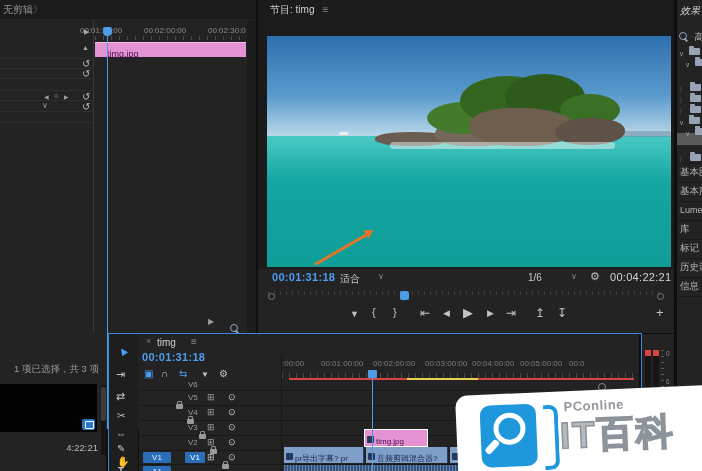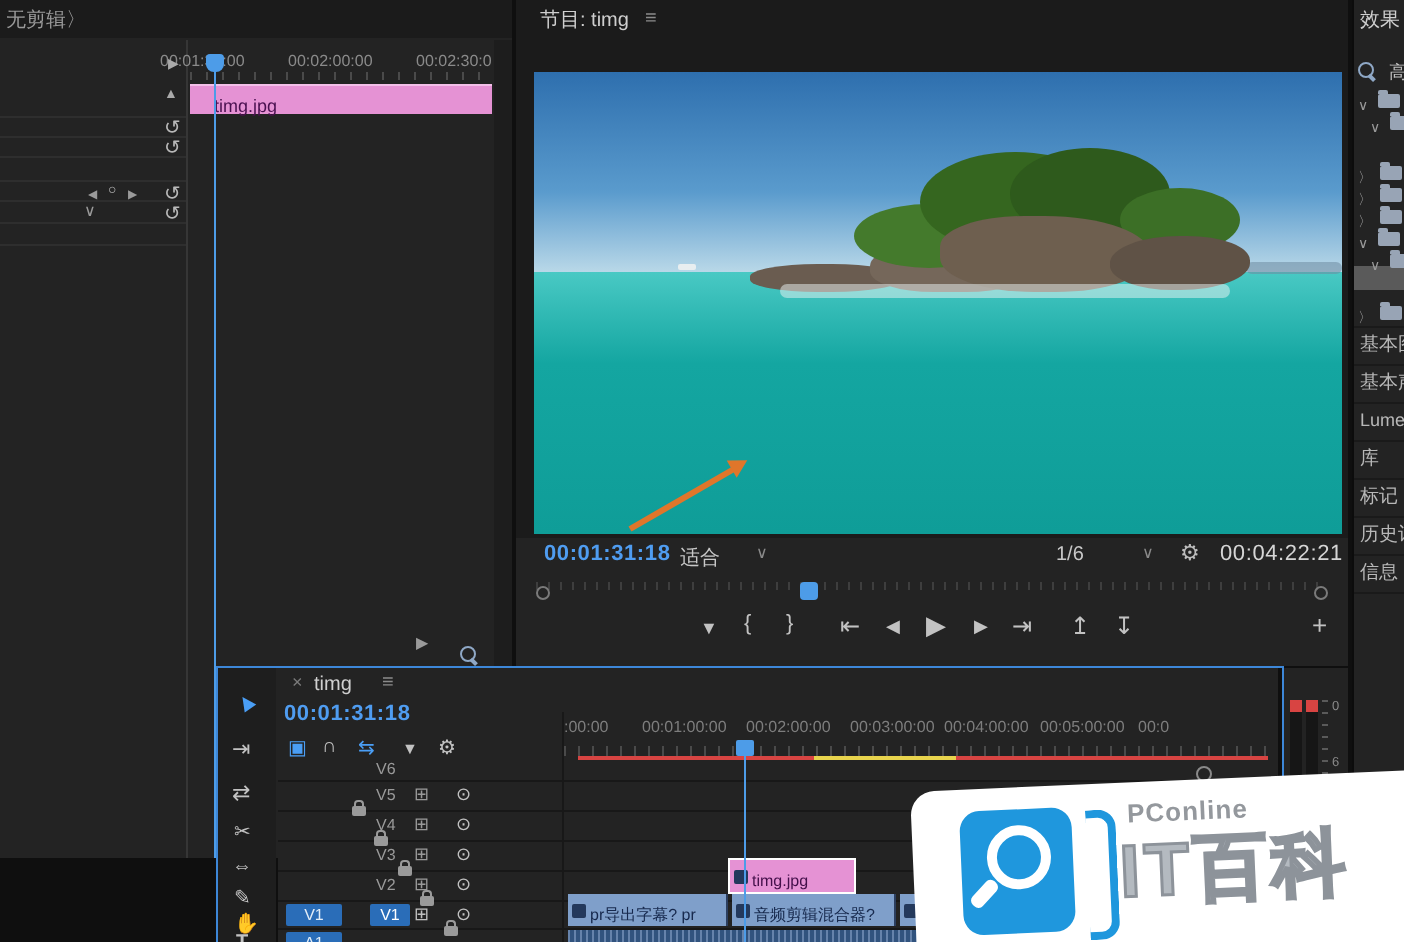--- a/index.html
+++ b/index.html
@@ -75,20 +75,32 @@
     <span class="abs" style="left:64px;top:93px;font-size:6px;color:#9a9a9a;">▶</span>
     <span class="abs" style="left:42px;top:101px;font-size:8px;color:#9a9a9a;">∨</span>
     
     <div class="abs" style="left:107px;top:32px;bottom:0;width:1px;background:#4d9ce8;z-index:5;"></div>
     <div class="abs" style="left:103px;top:27px;width:9px;height:9px;background:#4d9ce8;border-radius:2px 2px 4px 4px;z-index:5;"></div>
     
     <span class="abs" style="left:208px;top:317px;font-size:8px;color:#9a9a9a;">▶</span>
     <span class="abs mag" style="left:230px;top:318px;"></span>
   </div>
 
+  <div class="panel" style="left:0;top:333px;width:106px;height:138px;">
+    <div class="abs" style="top:30px;right:7px;font-size:9.5px;color:#9a9a9a;white-space:nowrap;">1 项已选择，共 3 项</div>
+    <div class="abs" style="left:0;top:51px;width:97px;height:48px;background:#030303;">
+      <div class="abs" style="right:2px;bottom:2px;width:13px;height:11px;background:#2a78c8;border-radius:2px;">
+        <div class="abs" style="left:3px;top:2px;width:7px;height:6px;border:1px solid #fff;border-radius:1px;"></div>
+      </div>
+    </div>
+    <div class="abs" style="top:109px;right:8px;font-size:9.5px;color:#b8b8b8;">4:22:21</div>
+    <div class="abs" style="right:0;top:52px;width:5px;height:70px;background:#151515;">
+      <div class="abs" style="left:0;top:2px;width:5px;height:34px;background:#3d3d3d;border-radius:2px;"></div>
+    </div>
+  </div>
 
   <div class="panel" style="left:258px;top:0;width:416px;height:333px;text-align:center;">
     <div class="tabbar">
       <span class="tab-active" style="margin-left:12px;">节目: timg</span>
       <span style="margin-left:8px;color:#8a8a8a;">≡</span>
     </div>
     <div class="abs" style="left:0;top:19px;right:0;height:250px;background:#1b1b1b;">
 
       <div class="abs" style="left:9px;top:17px;width:404px;height:231px;overflow:hidden;background:#0a5a7a;">
 
@@ -260,21 +272,21 @@
       <div class="abs" style="left:0;top:0;width:6px;height:6px;background:#d84442;"></div>
     </div>
     <div class="abs" style="left:20px;top:16px;bottom:4px;width:4px;background-image:repeating-linear-gradient(#5a5a5a 0 1px,transparent 1px 6px);background-size:3px 100%;background-repeat:no-repeat;"></div>
     <span class="abs" style="left:25px;top:16px;font-size:6.5px;color:#8a8a8a;">0</span>
     <span class="abs" style="left:25px;top:44px;font-size:6.5px;color:#8a8a8a;">6</span>
     <span class="abs" style="left:24px;top:72px;font-size:6.5px;color:#8a8a8a;">12</span>
   </div>
 
   <div class="panel" style="left:676px;top:0;width:26px;height:471px;border-left:1px solid #0c0c0c;">
     <div class="abs" style="left:0;top:0;width:26px;height:18px;background:#232323;">
-      <span style="font-size:10px;color:#cfcfcf;margin-left:3px;line-height:18px;white-space:nowrap;display:inline-block;">效果</span>
+      <span style="font-size:10px;color:#cfcfcf;margin-left:3px;line-height:18px;white-space:nowrap;display:inline-block;font-style:italic;">效果</span>
     </div>
     <div class="abs" style="left:2px;top:26px;width:24px;height:13px;white-space:nowrap;">
       <span class="mag" style="display:inline-block;"></span>
       <span style="font-size:9px;color:#c0c0c0;margin-left:3px;">高</span>
     </div>
 
     <div class="abs" style="left:0;top:42px;width:26px;height:115px;">
       <div style="height:11px;white-space:nowrap;"><span style="font-size:7px;color:#9a9a9a;margin-left:2px;">∨</span> <span class="folder"></span></div>
       <div style="height:11px;white-space:nowrap;"><span style="font-size:7px;color:#9a9a9a;margin-left:8px;">∨</span> <span class="folder"></span></div>
       <div style="height:14px;"></div>

